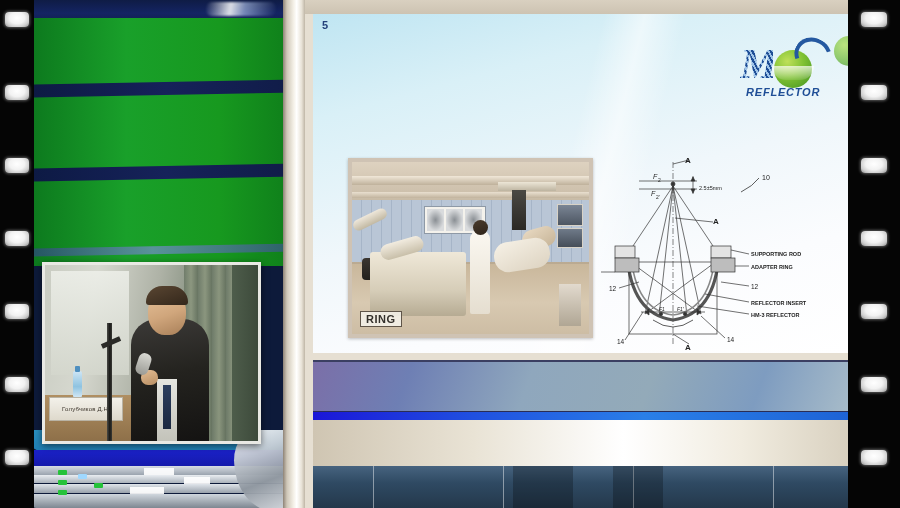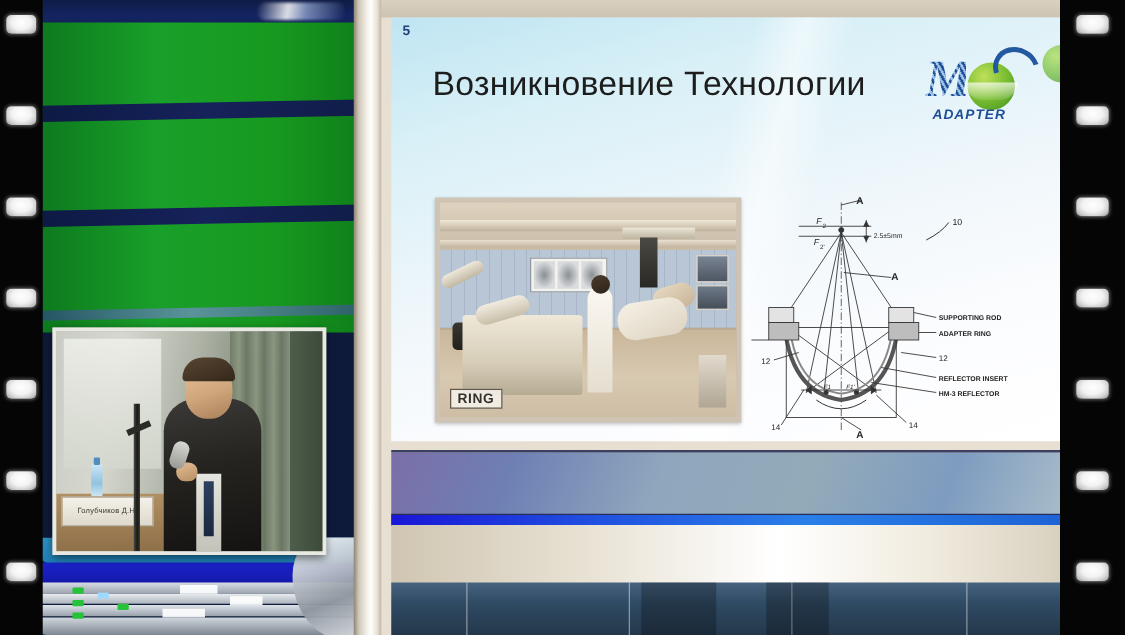--- a/index.html
+++ b/index.html
@@ -249,28 +249,27 @@
 
   <div id="beige-col"></div>
 
   <div id="present">
     <div class="pres-topbar"></div>
 
     <div id="slide">
       <div class="slide-sheen"></div>
 
       <div id="slide-number">5</div>
-      <div id="slide-title">Возникновение Технологии</div>
 
       <div id="logo">
         <div class="logo-sphere"></div>
         <div class="logo-sphere-band"></div>
         <div class="logo-m">M</div>
         <div class="logo-swoosh"></div>
-        <div id="logo-text">ADAPTER</div>
+        <div id="logo-text">REFLECTOR</div>
       </div>
 
       <div id="photo-frame">
         <div id="photo">
           <div class="ph-ceiling"></div>
           <div class="ph-beam ph-b1"></div>
           <div class="ph-beam ph-b2"></div>
           <div class="ph-wall"></div>
           <div class="ph-lightbox">
             <div class="ph-xray ph-x1"></div>

